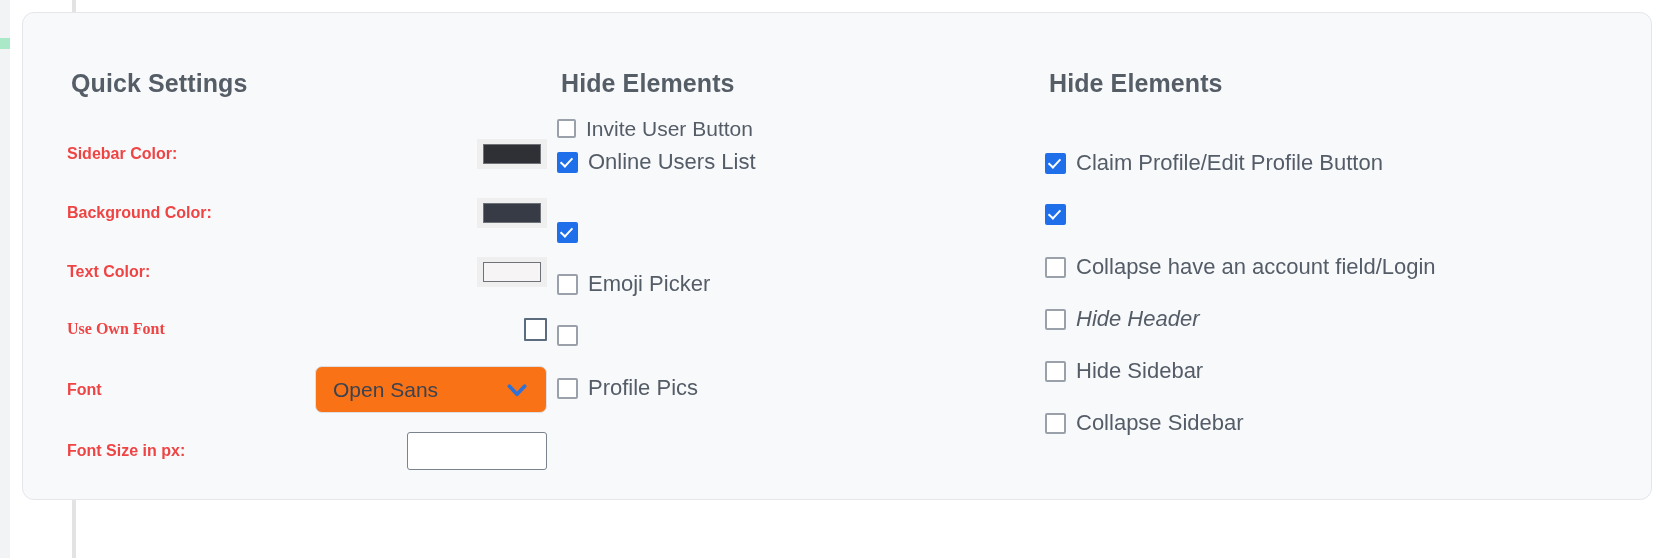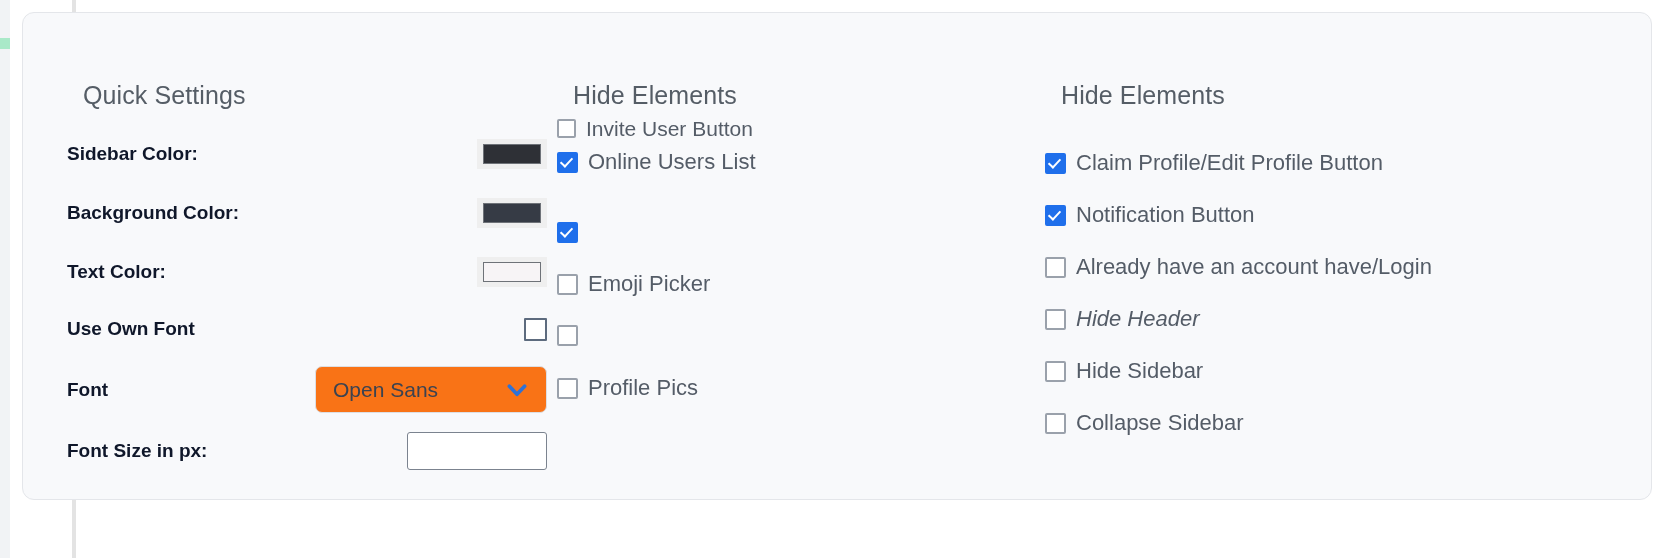--- a/index.html
+++ b/index.html
@@ -57,43 +57,43 @@
     position: absolute;
     top: 0;
   }
   .col-quick  { left: 44px;   width: 480px; }
   .col-mid    { left: 534px;  width: 470px; }
   .col-right  { left: 1022px; width: 580px; }
 
   .col-title {
     font-size: 25px;
     color: #555d66;
-    font-weight: 400;
-    margin: 16px;
+    font-weight: 700;
+    margin: 4px;
     padding: 0;
     letter-spacing: 0.1px;
   }
   .col-quick .col-title { position: absolute; left: 0; top: 52px; }
   .col-mid   .col-title { position: absolute; left: 0; top: 52px; }
   .col-right .col-title { position: absolute; left: 0; top: 52px; }
 
   
   .q-row {
     position: absolute;
     left: 0;
     width: 480px;
     height: 34px;
     display: flex;
     align-items: center;
     justify-content: space-between;
   }
   .q-label {
-    font-size: 19px;
+    font-size: 16px;
     font-weight: 700;
-    color: #0f172a;
+    color: #ef4444;
     white-space: nowrap;
   }
 
   
   .color-swatch {
     width: 70px;
     height: 30px;
     background: #efefef;
     border: 1px solid #efefef;
     padding: 4px 5px;
@@ -231,21 +231,21 @@
         </span>
       </div>
 
       <div class="q-row" style="top:242px;">
         <span class="q-label">Text Color:</span>
         <span class="color-swatch">
           <span id="sw2" style="background: rgb(247, 244, 246);"></span>
         </span>
       </div>
 
-      <div class="q-row" style="top:299px;">
+      <div class="q-row" style="top:299px;font-family:Liberation Serif, serif;">
         <span class="q-label">Use Own Font</span>
         <span class="sq-check"></span>
       </div>
 
       <div class="q-row" style="top:353px;height:47px;">
         <span class="q-label">Font</span>
         <span class="select-box">
           <span class="select-value">Open Sans</span>
           <svg class="select-chevron" viewBox="0 0 24 24" aria-hidden="true">
             <path d="M5 8.5 L12 16 L19 8.5" fill="none" stroke="#2f72d6" stroke-width="3.4" stroke-linecap="round" stroke-linejoin="round"></path>
@@ -294,26 +294,25 @@
     <div class="col col-right">
       <div class="col-title">Hide Elements</div>
 
       <div class="cb-row big" style="top:139px;">
         <span class="cb-box checked"></span>
         <span class="cb-label">Claim Profile/Edit Profile Button</span>
       </div>
 
       <div class="cb-row big" style="top:191px;">
         <span class="cb-box checked"></span>
-        <span class="cb-label">Notification Button</span>
       </div>
 
       <div class="cb-row big" style="top:243px;">
         <span class="cb-box"></span>
-        <span class="cb-label">Already have an account have/Login</span>
+        <span class="cb-label">Collapse have an account field/Login</span>
       </div>
 
       <div class="cb-row big" style="top:295px;font-style:italic;">
         <span class="cb-box"></span>
         <span class="cb-label">Hide Header</span>
       </div>
 
       <div class="cb-row big" style="top:347px;align-items:center;">
         <span class="cb-box"></span>
         <span class="cb-label">Hide Sidebar</span>

